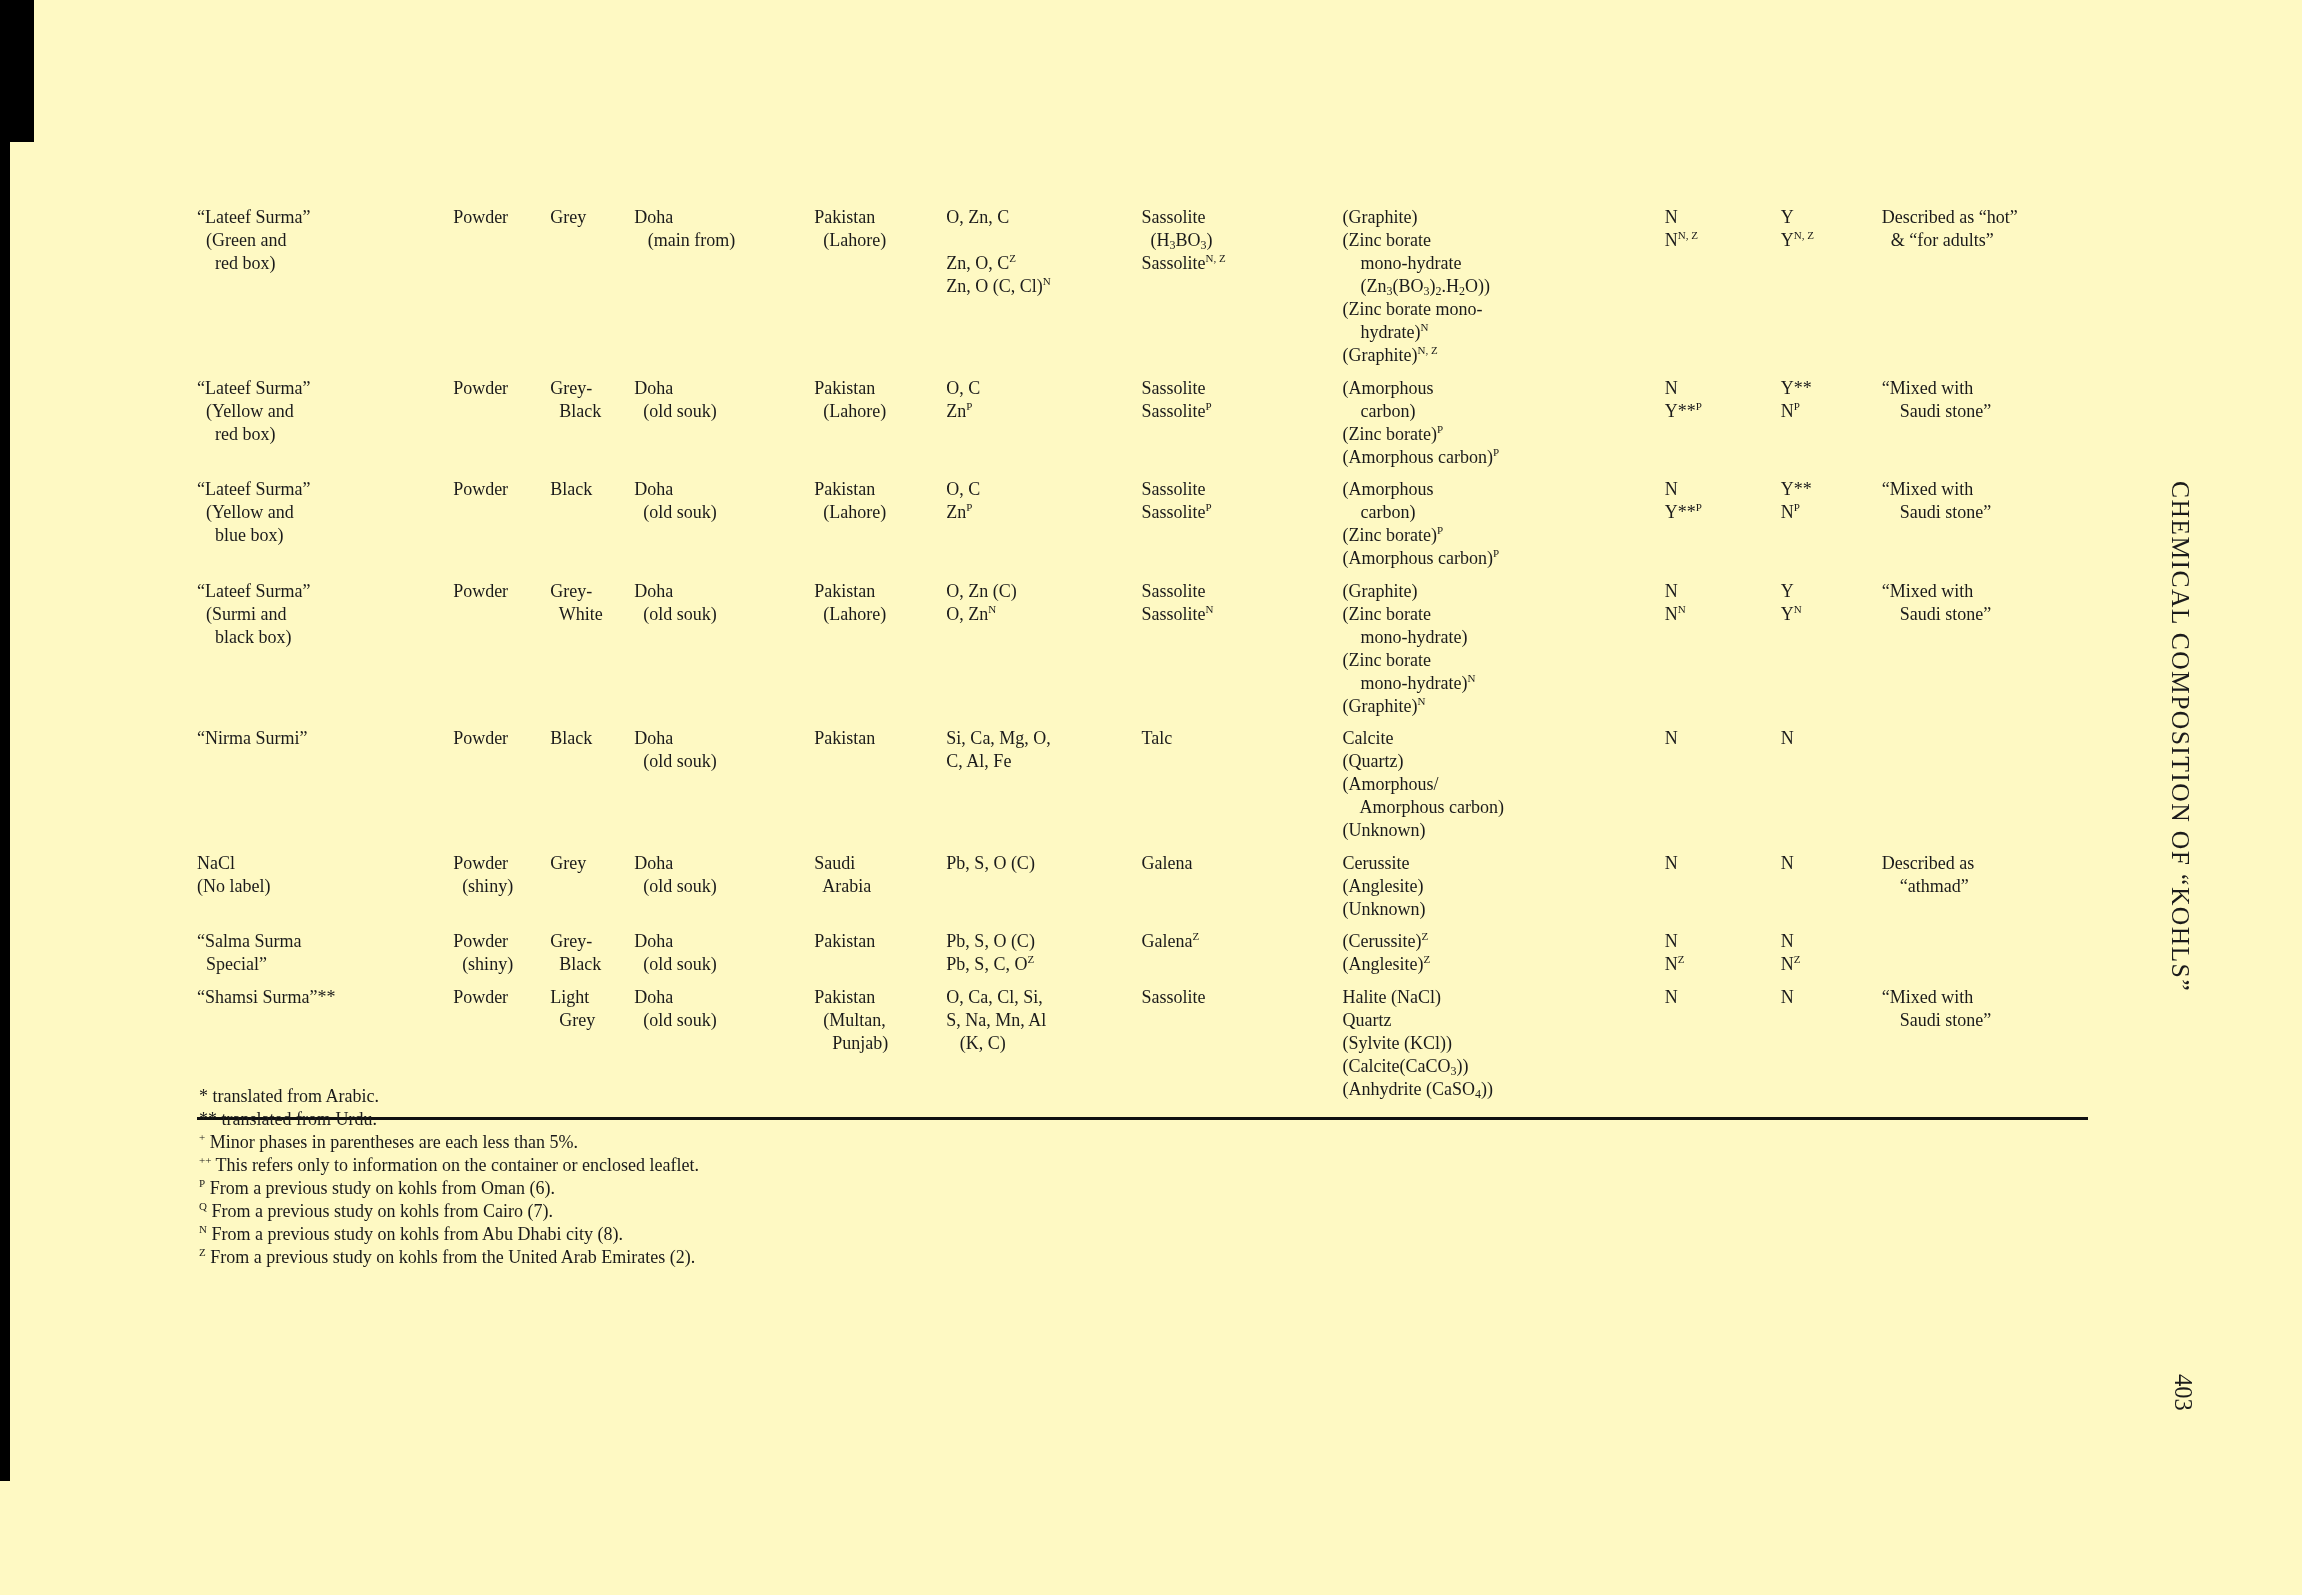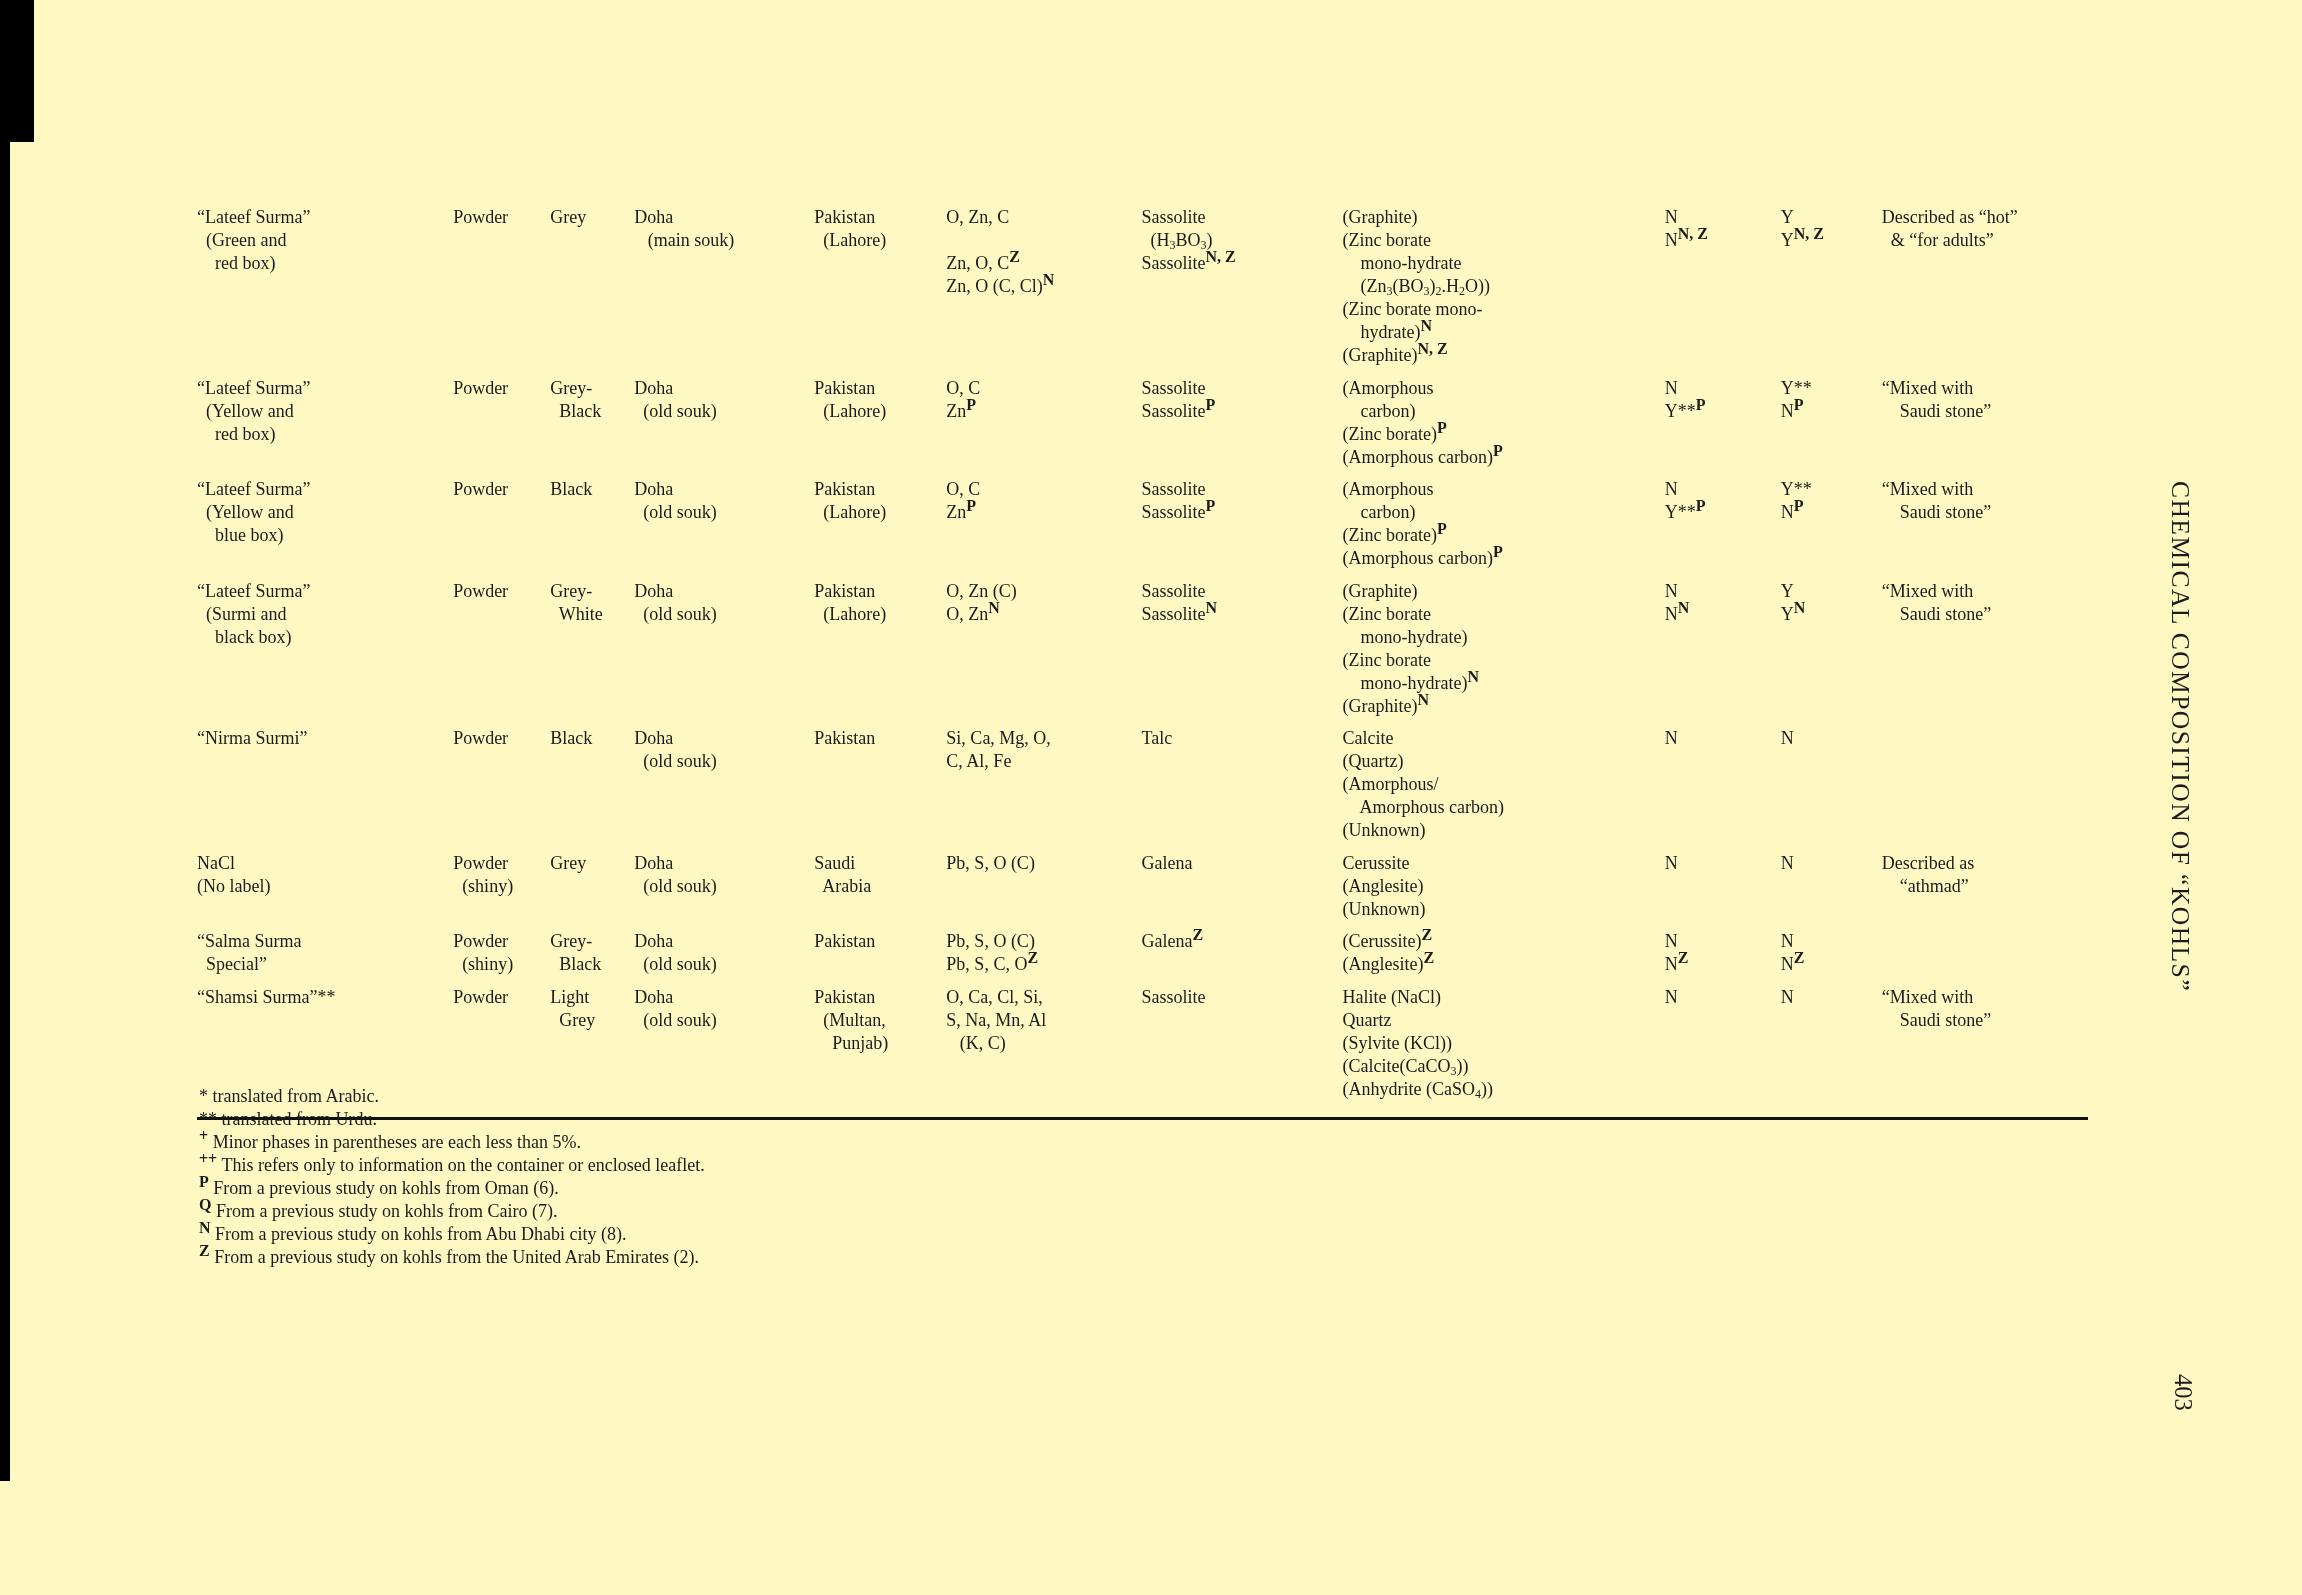--- a/index.html
+++ b/index.html
@@ -14,21 +14,21 @@
   }
   
   .artifact { position:absolute; background:#000; }
   .artifact-top  { left:0; top:0; width:34px; height:142px; }
   .artifact-left { left:0; top:0; width:9.5px; height:1481px; }
 
   .table-wrap { position:absolute; left:197px; top:206px; }
   table { border-collapse: collapse; table-layout: fixed; width:1888px; }
   td { vertical-align: top; padding: 0 3.8px 9.5px 0; }
   .ln { white-space: pre; font-size: 18px; line-height: 23px; }
-  sup { font-size: 16px; vertical-align: 6.6px; line-height: 0; font-weight: bold; }
+  sup { font-size: 11px; vertical-align: 6.6px; line-height: 0; }
   sub { font-size: 12px; vertical-align: -2.8px; line-height: 0; }
 
   .table-rule {
     position:absolute; left:197px; top:1117px;
     width:1891px; height:2.8px; background:#111;
   }
   .footnotes { position:absolute; left:199px; top:1085px; }
   .fn { white-space: pre; font-size: 18px; line-height: 23px; }
 
   .side-title {
@@ -74,21 +74,21 @@
               <div class="ln">    red box)</div>
             </td>
             <td>
               <div class="ln">Powder</div>
             </td>
             <td>
               <div class="ln">Grey</div>
             </td>
             <td>
               <div class="ln">Doha</div>
-              <div class="ln">   (main souk)</div>
+              <div class="ln">   (main from)</div>
             </td>
             <td>
               <div class="ln">Pakistan</div>
               <div class="ln">  (Lahore)</div>
             </td>
             <td>
               <div class="ln">O, Zn, C</div>
               <div class="ln">&nbsp;</div>
               <div class="ln">Zn, O, C<sup>Z</sup></div>
               <div class="ln">Zn, O (C, Cl)<sup>N</sup></div>

